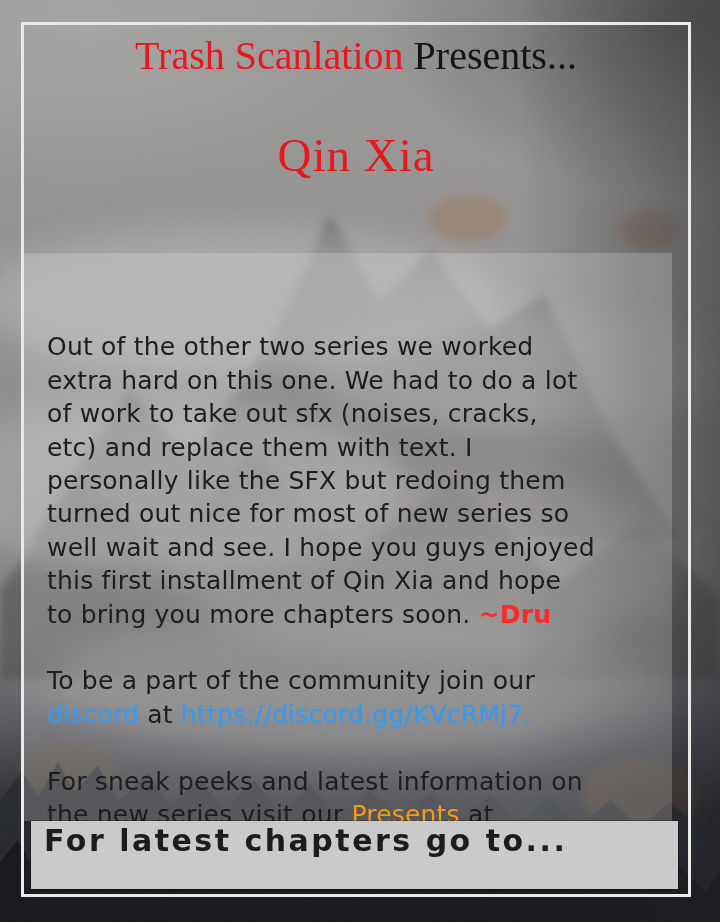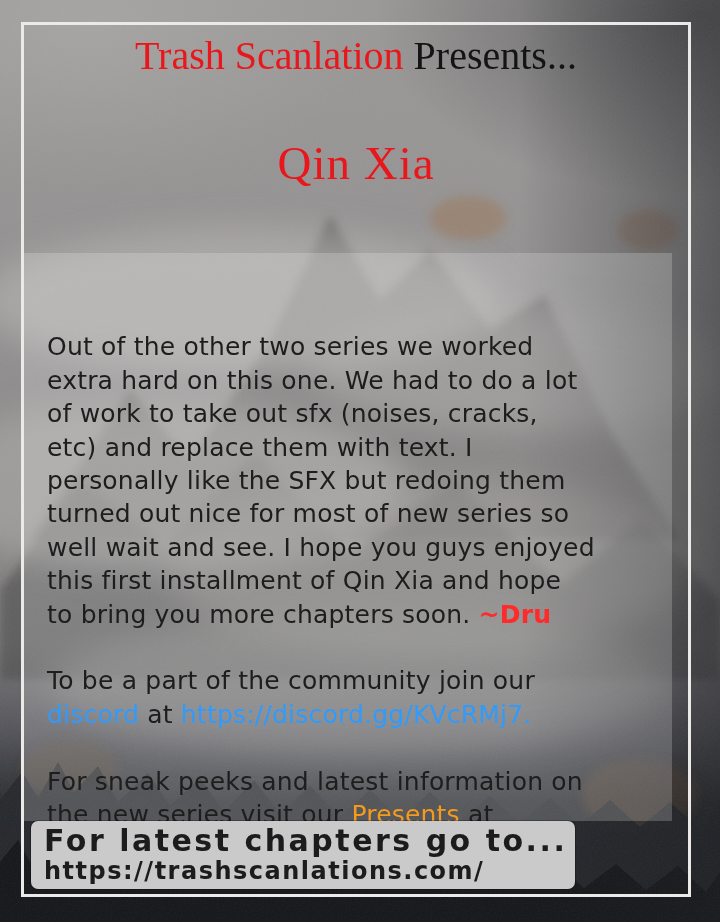--- a/index.html
+++ b/index.html
@@ -15,42 +15,41 @@
     pointer-events:none;
   }
   .credits-title{
     position:absolute;left:21px;top:34px;width:670px;
     text-align:center;font-family:Liberation Serif, serif;
     font-size:40px;line-height:1.1;white-space:nowrap;
   }
   .credits-title .team{color:#e9171b;}
   .credits-title .presents{color:#141414;}
   .series-title{
-    position:absolute;left:21px;top:136px;width:670px;
+    position:absolute;left:21px;top:128px;width:670px;
     text-align:center;font-family:"Liberation Serif","DejaVu Serif",serif;
     font-size:47px;color:#e9171b;letter-spacing:1px;
   }
   .text-panel{
     position:absolute;left:24px;top:253px;width:648px;height:568px;
     background:rgba(242,242,242,0.22);
   }
   .body-text{
     position:absolute;left:47px;top:297px;width:630px;
     font-size:25px;line-height:33.4px;color:#1d1d1d;
     white-space:pre-line;letter-spacing:0.2px;
   }
   .sig-red{color:#ff2a2a;font-weight:bold;}
   .link-blue{color:#2f9bff;}
   .link-orange{color:#f59a1d;}
   .footer-bar{
-    position:absolute;left:31px;top:821px;width:544px;height:68px;
+    position:absolute;left:31px;top:821px;width:647px;height:68px;
     background:#cacaca;box-sizing:border-box;
     padding:3px 0 8px 13px;
     box-shadow:0 0 0 1px rgba(0,0,0,0.25);
-    border-radius:7px;
   }
   .footer-heading{
     font-size:30px;font-weight:bold;color:#1c1c1c;
     letter-spacing:2.5px;line-height:34px;white-space:nowrap;
   }
   .footer-url{
     font-size:24px;font-weight:bold;color:#1c1c1c;
     letter-spacing:1.5px;line-height:27px;white-space:nowrap;
   }
 </style>
@@ -151,16 +150,15 @@
 To be a part of the community join our
 </span><span class="link-blue">discord</span><span> at </span><span class="link-blue">https://discord.gg/KVcRMj7.</span><span>
 
 For sneak peeks and latest information on
 the new series visit our </span><span class="link-orange">Presents</span><span> at
 </span><span class="link-orange">www.patreon.com/user?u=9525642.</span>
   </div>
 
   <div class="footer-bar">
     <div class="footer-heading">For latest chapters go to...</div>
-    <div class="footer-url">https://trashscanlations.com/</div>
   </div>
 
 </div>
 
 </body></html>

